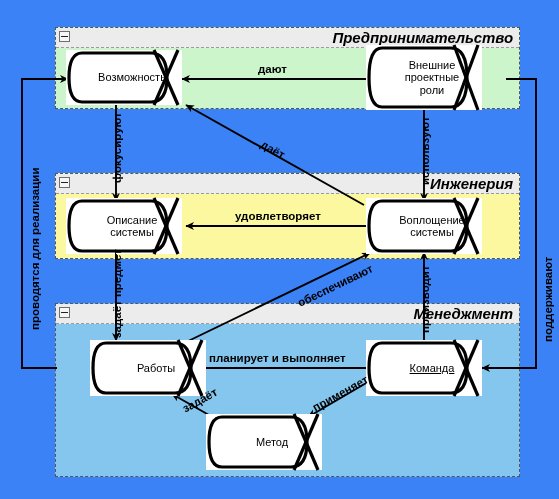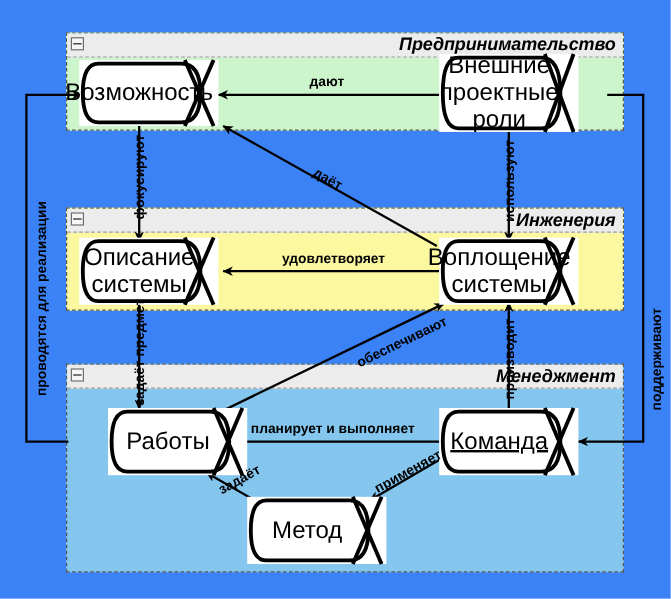--- a/index.html
+++ b/index.html
@@ -72,27 +72,27 @@
     width: 100%; height: 100%;
     background: #ffffff;
   }
   .node svg {
     position: absolute;
     left: 0; top: 0;
     overflow: visible;
   }
   .node-label {
     position: absolute;
-    left: 0;
+    left: 16px;
     top: 0;
     display: flex;
     align-items: center;
     justify-content: center;
     text-align: center;
-    font-size: 20px;
+    font-size: 11px;
     color: #000000;
     line-height: 1.12;
     white-space: pre-line;
     pointer-events: none;
   }
   
   .elabel {
     position: absolute;
     font-size: 11.5px;
     font-weight: bold;

